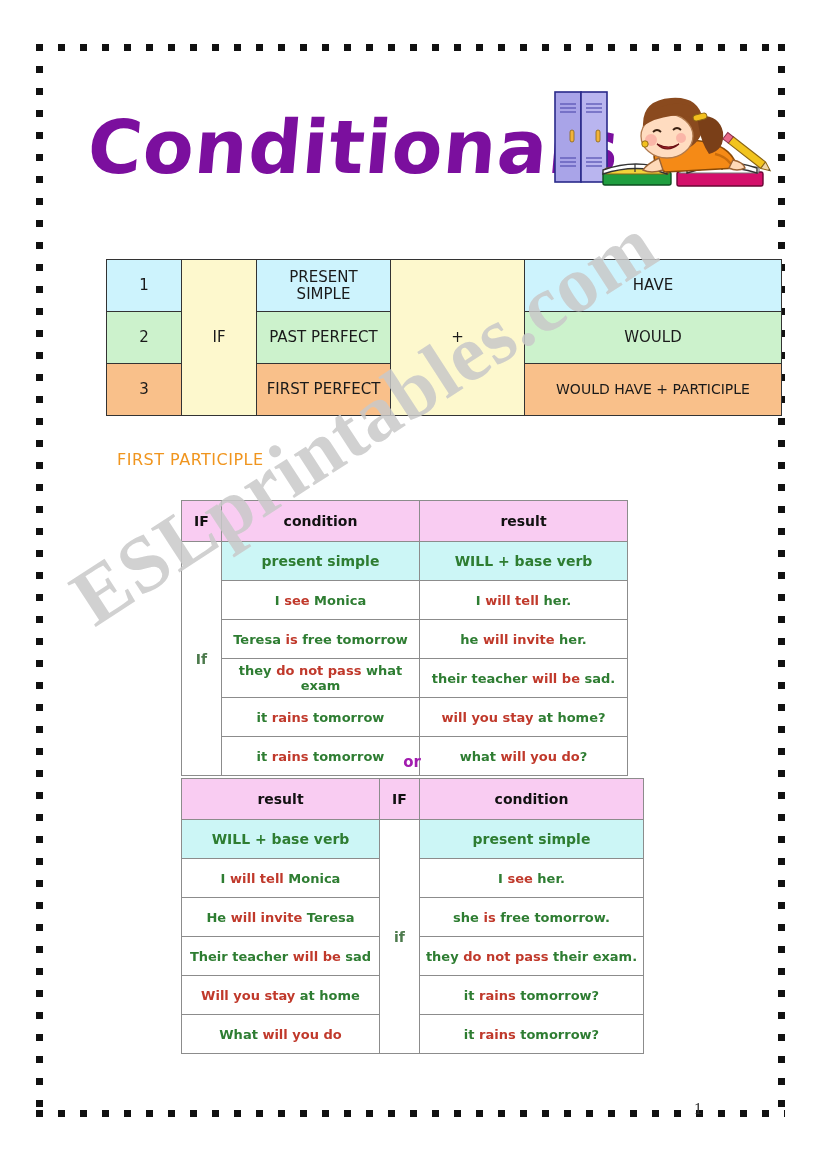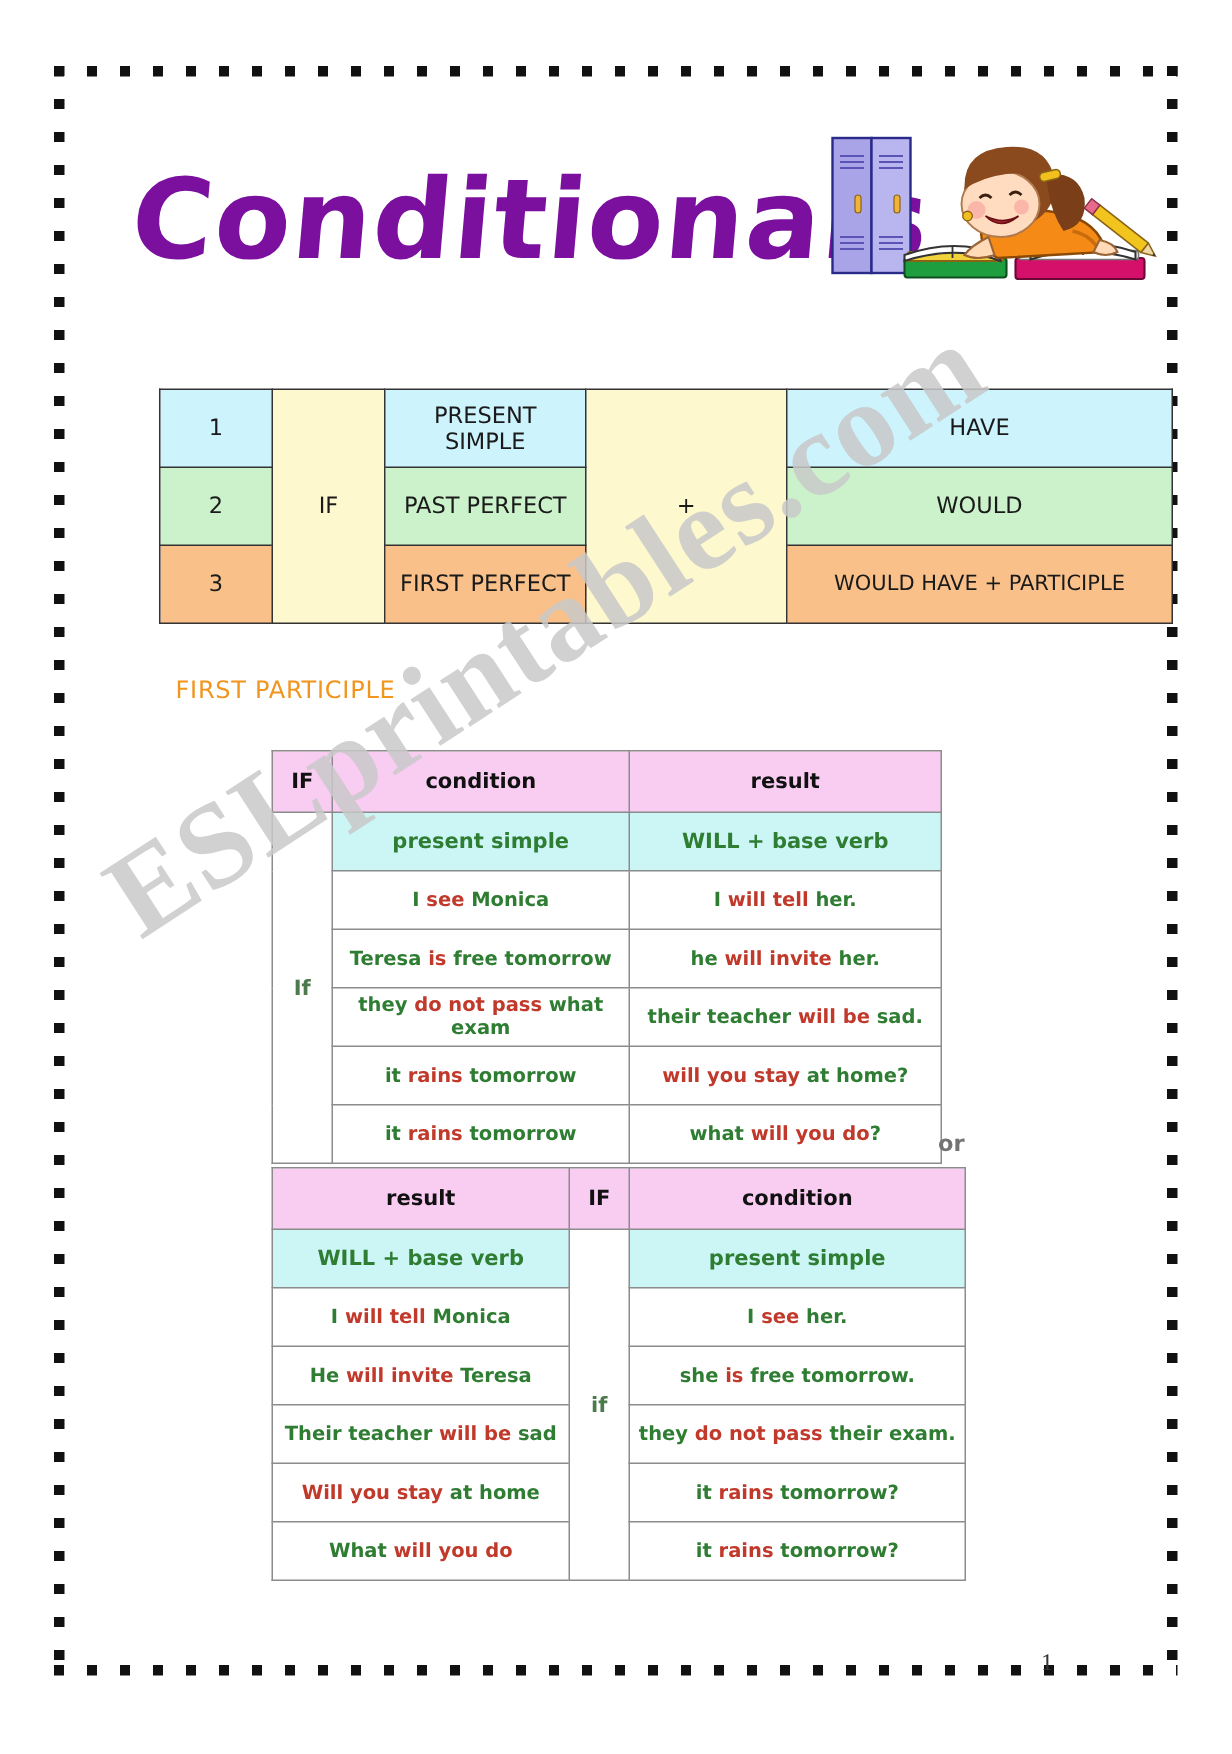--- a/index.html
+++ b/index.html
@@ -182,24 +182,24 @@
   #tc2-res  { width: 198px; }
   #tc2-if   { width: 40px; }
   #tc2-cond { width: 224px; }
 
   
   .or-label {
     position: absolute;
     left: 181px;
     top: 753px;
     width: 462px;
-    text-align: right;
+    text-align: center;
     font-size: 15px;
     font-weight: 700;
-    color: #737373;
+    color: #a21caf;
   }
 
   
   .page-number {
     position: absolute;
     left: 694px;
     top: 1100px;
     font-family: "Liberation Serif", serif;
     font-size: 16px;
     color: #333;

